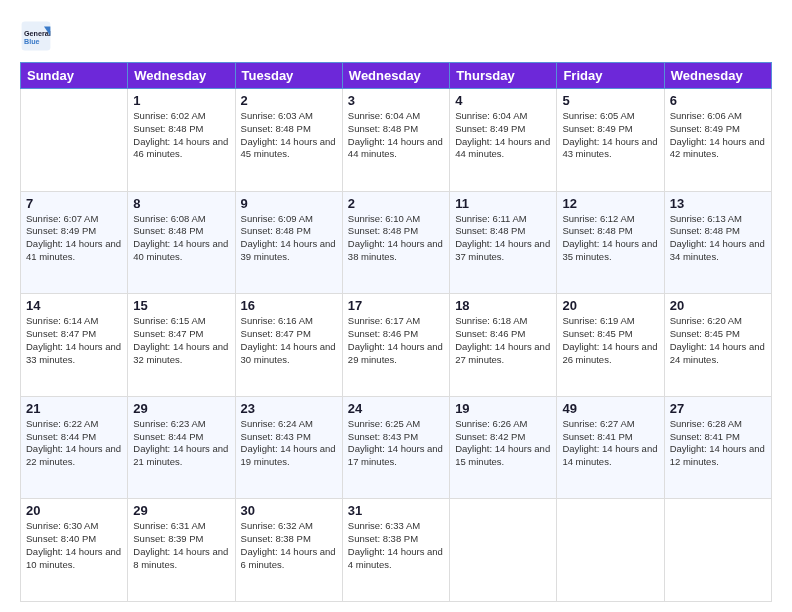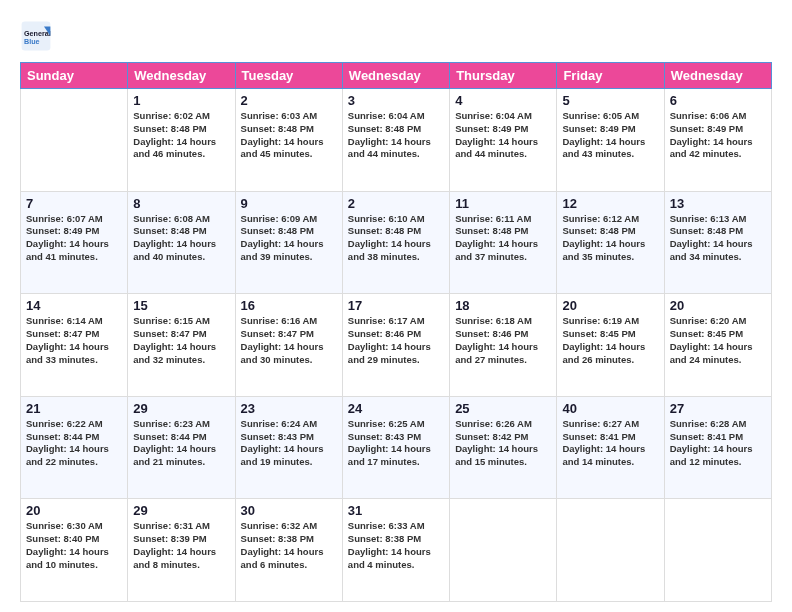--- a/index.html
+++ b/index.html
@@ -84,33 +84,32 @@
       font-size: 13px;
       font-weight: bold;
       color: #1a1a2e;
       display: block;
       margin-bottom: 2px;
     }
     .day-info {
       font-size: 9.5px;
       color: #333;
       line-height: 1.35;
-      font-weight: bold;
     }
     .empty-cell {
       background: #f9f9f9;
     }
     tr:nth-child(even) td {
       background: #f5f8ff;
     }
     tr:nth-child(odd) td {
       background: #fff;
     }
     .calendar thead tr th {
-      background: #ec4899;
+      background: #6d28d9;
     }
   </style>
 </head>
 <body>
 
 <div class="page">
   <div class="header">
     <div class="logo">
       <svg class="logo-icon" viewBox="0 0 40 40">
         <rect x="2" y="2" width="36" height="36" rx="4" fill="#e8f0fa"></rect>
@@ -169,22 +168,22 @@
           <td><span class="day-num">17</span><span class="day-info">Sunrise: 6:17 AM<br>Sunset: 8:46 PM<br>Daylight: 14 hours and 29 minutes.</span></td>
           <td><span class="day-num">18</span><span class="day-info">Sunrise: 6:18 AM<br>Sunset: 8:46 PM<br>Daylight: 14 hours and 27 minutes.</span></td>
           <td><span class="day-num">20</span><span class="day-info">Sunrise: 6:19 AM<br>Sunset: 8:45 PM<br>Daylight: 14 hours and 26 minutes.</span></td>
           <td><span class="day-num">20</span><span class="day-info">Sunrise: 6:20 AM<br>Sunset: 8:45 PM<br>Daylight: 14 hours and 24 minutes.</span></td>
         </tr>
         <tr>
           <td><span class="day-num">21</span><span class="day-info">Sunrise: 6:22 AM<br>Sunset: 8:44 PM<br>Daylight: 14 hours and 22 minutes.</span></td>
           <td><span class="day-num">29</span><span class="day-info">Sunrise: 6:23 AM<br>Sunset: 8:44 PM<br>Daylight: 14 hours and 21 minutes.</span></td>
           <td><span class="day-num">23</span><span class="day-info">Sunrise: 6:24 AM<br>Sunset: 8:43 PM<br>Daylight: 14 hours and 19 minutes.</span></td>
           <td><span class="day-num">24</span><span class="day-info">Sunrise: 6:25 AM<br>Sunset: 8:43 PM<br>Daylight: 14 hours and 17 minutes.</span></td>
-          <td><span class="day-num">25</span><span class="day-info">Sunrise: 6:26 AM<br>Sunset: 8:42 PM<br>Daylight: 14 hours and 15 minutes.</span></td>
-          <td><span class="day-num">40</span><span class="day-info">Sunrise: 6:27 AM<br>Sunset: 8:41 PM<br>Daylight: 14 hours and 14 minutes.</span></td>
+          <td><span class="day-num">19</span><span class="day-info">Sunrise: 6:26 AM<br>Sunset: 8:42 PM<br>Daylight: 14 hours and 15 minutes.</span></td>
+          <td><span class="day-num">49</span><span class="day-info">Sunrise: 6:27 AM<br>Sunset: 8:41 PM<br>Daylight: 14 hours and 14 minutes.</span></td>
           <td><span class="day-num">27</span><span class="day-info">Sunrise: 6:28 AM<br>Sunset: 8:41 PM<br>Daylight: 14 hours and 12 minutes.</span></td>
         </tr>
         <tr>
           <td><span class="day-num">20</span><span class="day-info">Sunrise: 6:30 AM<br>Sunset: 8:40 PM<br>Daylight: 14 hours and 10 minutes.</span></td>
           <td><span class="day-num">29</span><span class="day-info">Sunrise: 6:31 AM<br>Sunset: 8:39 PM<br>Daylight: 14 hours and 8 minutes.</span></td>
           <td><span class="day-num">30</span><span class="day-info">Sunrise: 6:32 AM<br>Sunset: 8:38 PM<br>Daylight: 14 hours and 6 minutes.</span></td>
           <td><span class="day-num">31</span><span class="day-info">Sunrise: 6:33 AM<br>Sunset: 8:38 PM<br>Daylight: 14 hours and 4 minutes.</span></td>
           <td class="empty-cell"></td>
           <td class="empty-cell"></td>
           <td class="empty-cell"></td>

